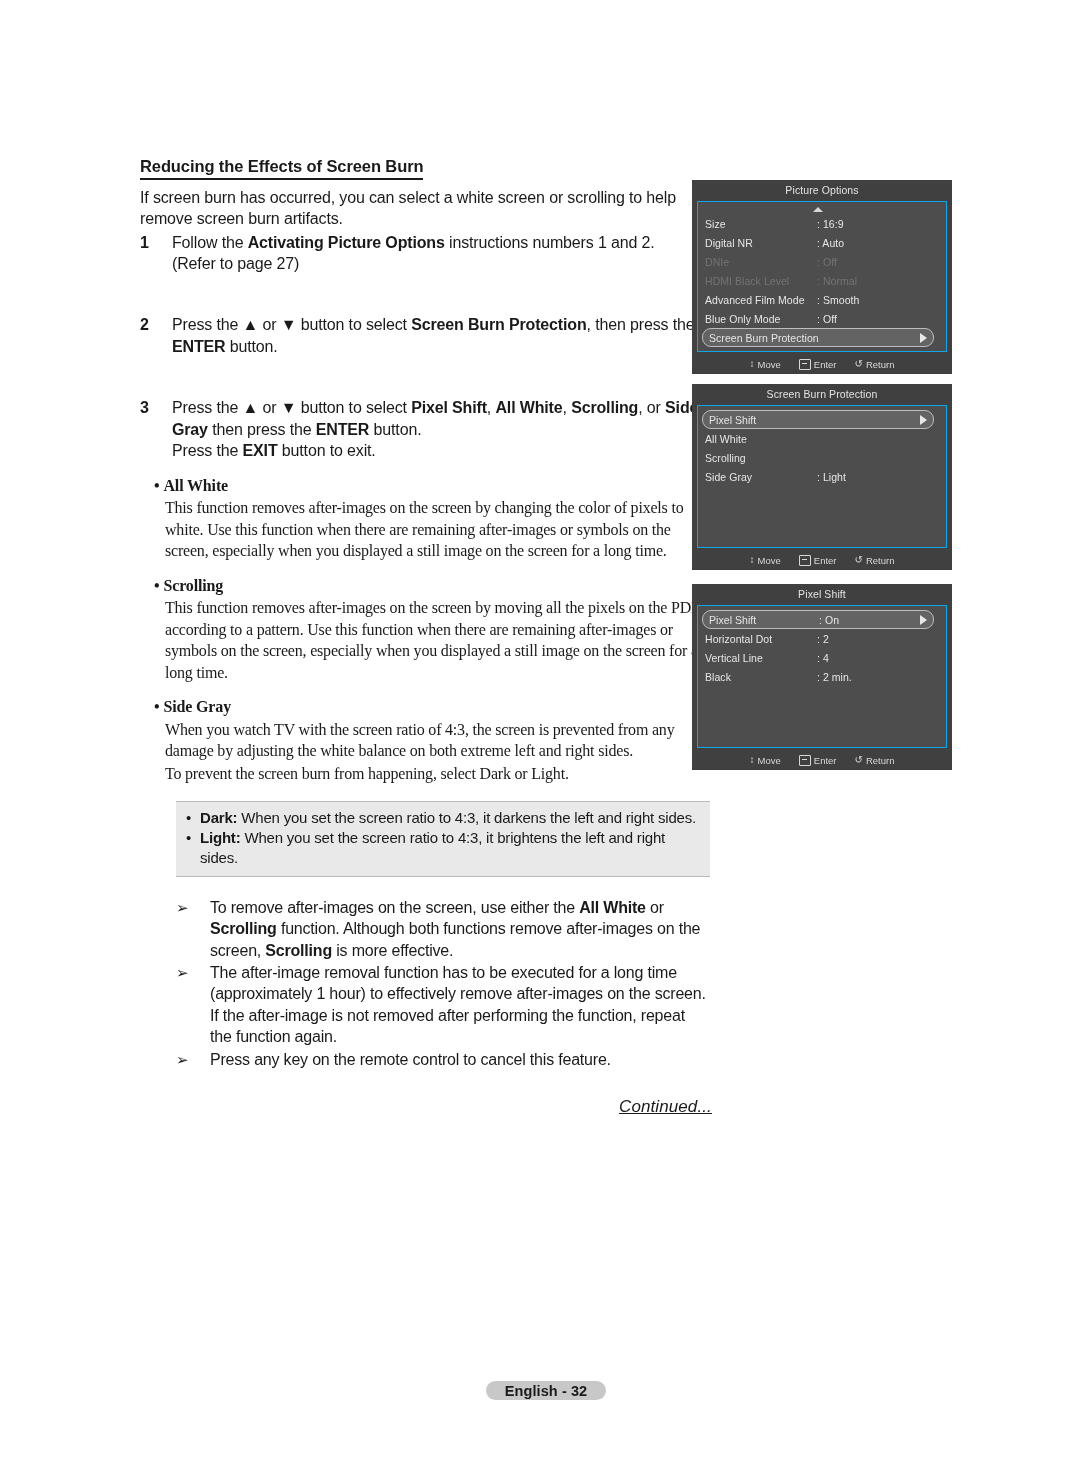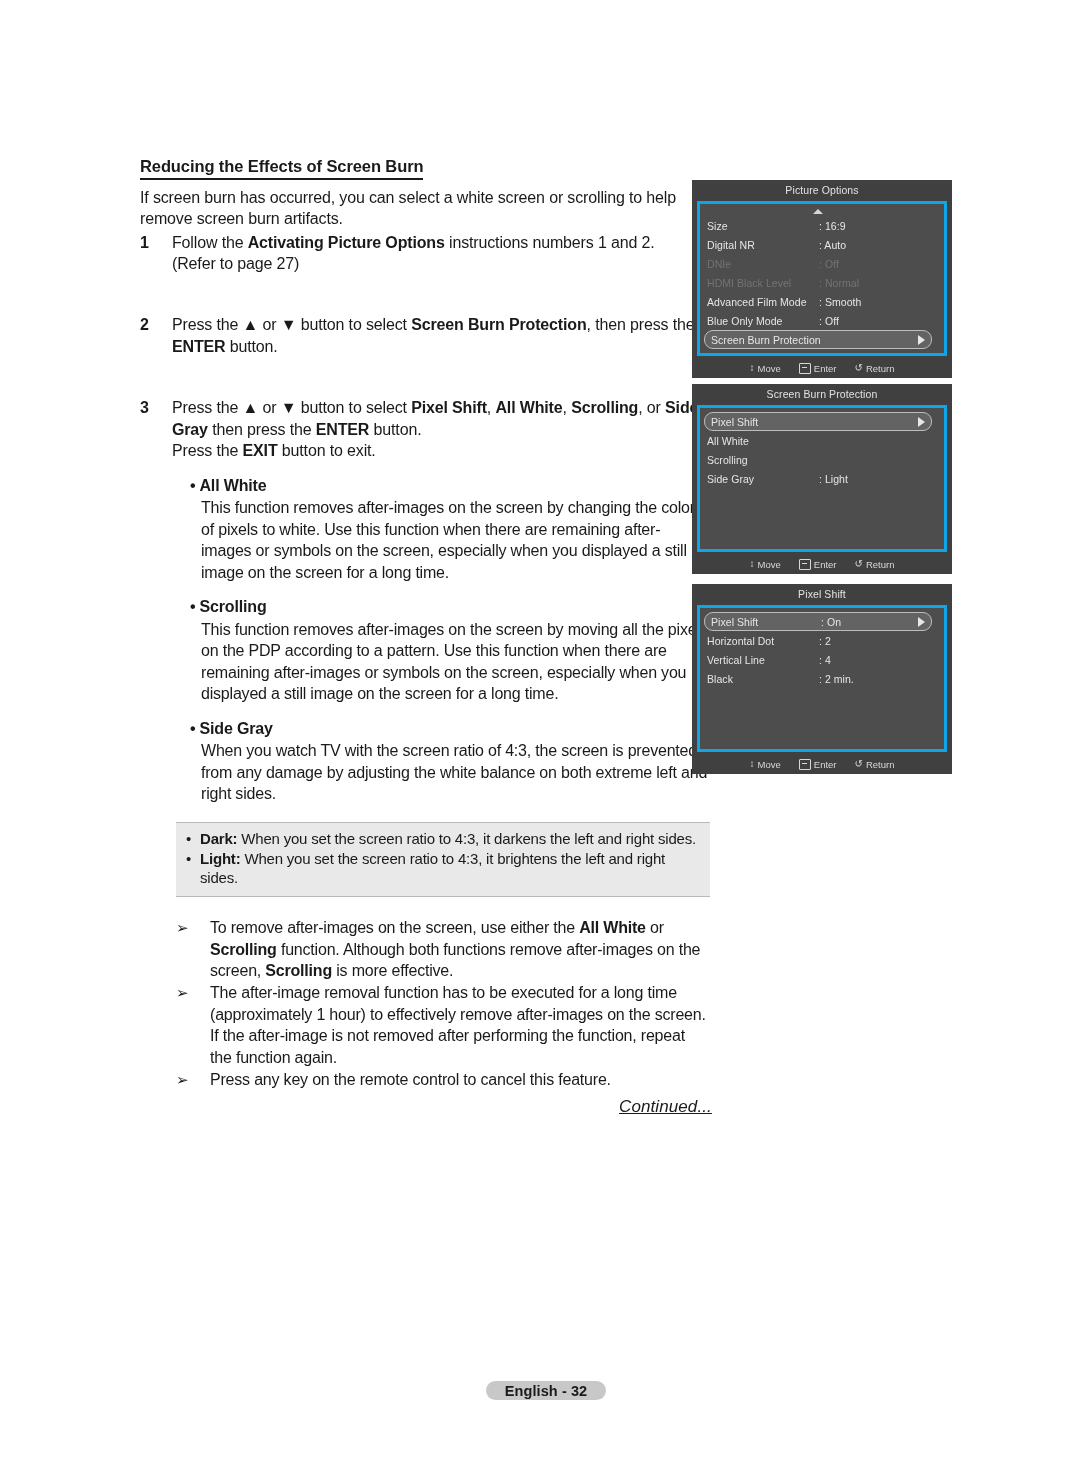--- a/index.html
+++ b/index.html
@@ -54,22 +54,23 @@
     width: 32px;
     flex: 0 0 32px;
     font-weight: bold;
   }
   .step-body { flex: 1; }
 
   .gap-lg { height: 39px; }
 
   
   .sub {
-    margin-left: 50px;
+    margin-left: 14px;
     margin-top: 14px;
+    font-family: Liberation Serif, serif;
   }
   .sub-title {
     font-size: 16px;
     font-weight: bold;
     letter-spacing: -0.15px;
     line-height: 1.3;
   }
   .sub-title .dot { margin-right: 4px; }
   .sub-body {
     font-size: 16px;
@@ -159,21 +160,21 @@
   .osd-title {
     text-align: center;
     font-size: 10.5px;
     color: #e2e2e2;
     padding: 4px 0 5px 0;
     letter-spacing: 0.1px;
   }
   .osd-body {
     margin: 0 5px;
     background: #4d4d4d;
-    border: 3px solid #0ea5e9;
+    border: 1px solid #0ea5e9;
     box-sizing: border-box;
     position: relative;
     padding: 4px 8px 4px 0;
   }
   .scroll-up {
     width: 0; height: 0;
     border-left: 5px solid transparent;
     border-right: 5px solid transparent;
     border-bottom: 5px solid #d6d6d6;
     margin: 1px auto 2px auto;
@@ -284,20 +285,21 @@
   
   <div class="sub">
     <div class="sub-title"><span class="dot">•</span><span>Scrolling</span></div>
     <div class="sub-body">This function removes after-images on the screen by moving all the pixels on the PDP according to a pattern. Use this function when there are remaining after-images or symbols on the screen, especially when you displayed a still image on the screen for a long time.</div>
   </div>
 
   
   <div class="sub">
     <div class="sub-title"><span class="dot">•</span><span>Side Gray</span></div>
     <div class="sub-body">When you watch TV with the screen ratio of 4:3, the screen is prevented from any damage by adjusting the white balance on both extreme left and right sides.</div>
+    <div class="sub-body">To prevent the screen burn from happening, select Dark or Light.</div>
   </div>
 
   
   <div class="note-box">
     <div class="note-line">
       <span class="note-bullet">•</span>
       <span class="note-text"><b>Dark:</b><span> When you set the screen ratio to 4:3, it darkens the left and right sides.</span></span>
     </div>
     <div class="note-line">
       <span class="note-bullet">•</span>

